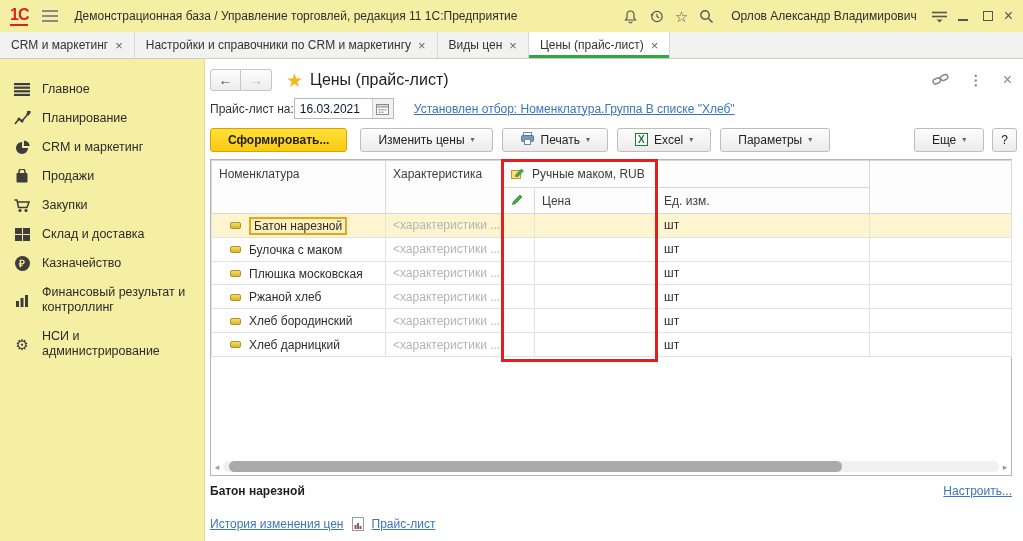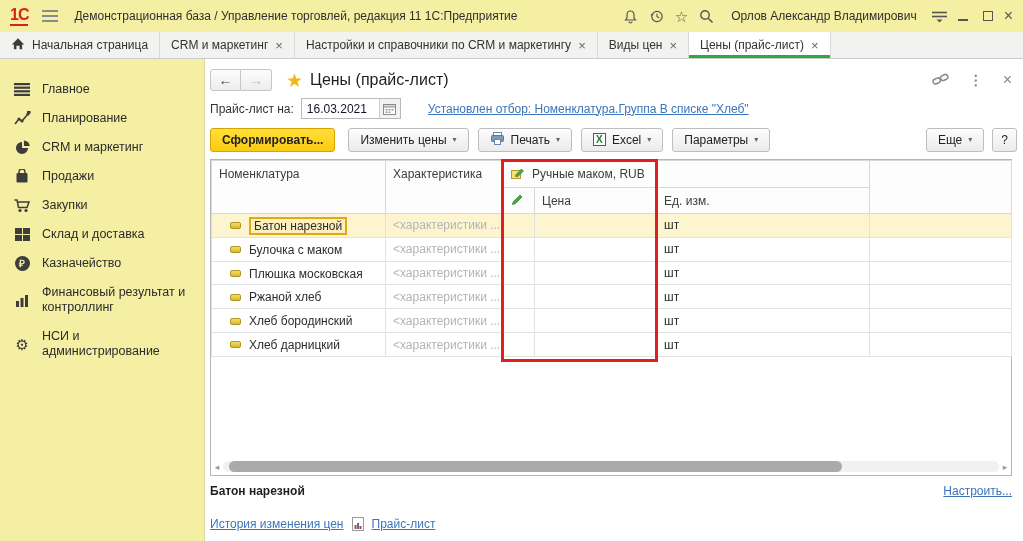--- a/index.html
+++ b/index.html
@@ -39,28 +39,28 @@
   .nav-btns { display:flex; }
   .nav-btn { width:31px; height:22px; border:1px solid #c6c6c6; background:linear-gradient(#fdfdfd,#ededed); display:flex; align-items:center; justify-content:center; font-size:14px; cursor:pointer; }
   .nav-back { border-radius:3px 0 0 3px; color:#444; }
   .nav-fwd  { border-radius:0 3px 3px 0; color:#b9b9b9; border-left:none; }
   .fav-star { color:#f0b818; font-size:19px; margin:0 7px 0 14px; line-height:1; }
   .panel-title { font-size:16px; color:#1f1f1f; }
   .nav-right { margin-left:auto; display:flex; align-items:center; gap:20px; margin-right:6px; }
   .kebab { color:#8a8a8a; font-weight:bold; font-size:14px; }
   .panel-close { color:#8a8a8a; font-size:16px; line-height:1; }
   
-  .filter-row { display:flex; align-items:center; gap:7px; height:25px; margin-top:1px; }
+  .filter-row { display:flex; align-items:center; height:25px; margin-top:1px; }
   .date-box { display:flex; border:1px solid #b9b9b9; height:21px; width:100px; background:#fff; }
   .date-input { border:none; outline:none; width:77px; padding:0 5px; font:inherit; color:#0f172a; }
   .cal-btn { width:21px; background:#f2f2f2; border-left:1px solid #cfcfcf; display:flex; align-items:center; justify-content:center; cursor:pointer; }
   .link { color:#3b75bb; text-decoration:underline; cursor:pointer; }
   
   .toolbar { display:flex; align-items:center; gap:9px; margin-top:5px; height:27px; }
-  .btn { height:24px; padding:0 11px; border:1px solid #bdbdbd; border-radius:3px; background:linear-gradient(#fdfdfd,#ebebeb); display:inline-flex; align-items:center; gap:6px; font:inherit; color:#222; cursor:pointer; }
+  .btn { height:24px; padding:0 17px; border:1px solid #bdbdbd; border-radius:3px; background:linear-gradient(#fdfdfd,#ebebeb); display:inline-flex; align-items:center; gap:6px; font:inherit; color:#222; cursor:pointer; }
   .btn-primary { background:linear-gradient(#ffe03a,#fbca10); border-color:#d8a300; font-weight:bold; }
   .caret { font-size:8px; color:#666; }
   .toolbar-right { margin-left:auto; display:flex; gap:8px; margin-right:1px; }
   .excel-x { border:1px solid #1f7a34; color:#1f7a34; font-weight:bold; font-size:10px; width:13px; height:13px; display:flex; align-items:center; justify-content:center; background:#fff; }
   
   .table-wrap { position:relative; margin-top:6px; width:802px; height:317px; border:1px solid #b5b5b5; background:#fff; }
   table { border-collapse:collapse; width:800px; table-layout:fixed; }
   th, td { border:1px solid #e2e2e2; padding:4px 7px; font-weight:normal; text-align:left; overflow:hidden; white-space:nowrap; }
   thead th { background:#fdfdfd; color:#3c3c3c; border-color:#d8d8d8; }
   .h1 th { height:27px; }
@@ -127,28 +127,20 @@
         </svg>
     </span>
     <span class="tb-ico win-min"></span>
     <span class="tb-ico win-max"></span>
     <span class="tb-ico win-close">×</span>
   </span>
 </div>
 
 <div class="tabbar">
   <div class="tab">
-    <span>
-      <svg width="14" height="13" viewBox="0 0 16 14">
-          <path d="M8 1l7 7h-2.3v5.5H9.8V9.6H6.2v3.9H3.3V8H1z" fill="#3c3c3c"></path>
-        </svg>
-    </span>
-    <span>Начальная страница</span>
-  </div>
-  <div class="tab">
     <span>CRM и маркетинг</span>
     <span class="tab-x">×</span>
   </div>
   <div class="tab">
     <span>Настройки и справочники по CRM и маркетингу</span>
     <span class="tab-x">×</span>
   </div>
   <div class="tab">
     <span>Виды цен</span>
     <span class="tab-x">×</span>

